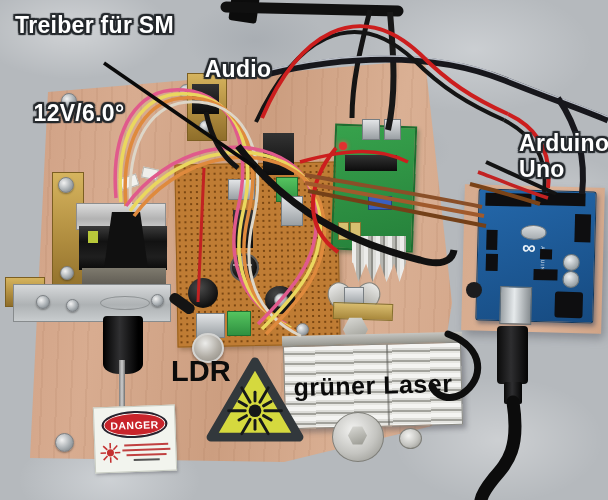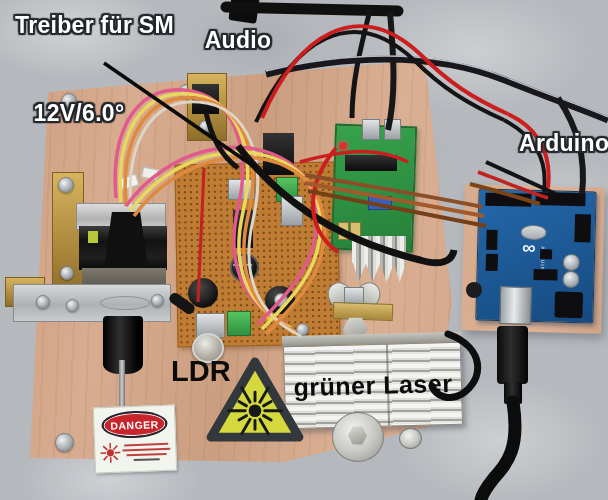--- a/index.html
+++ b/index.html
@@ -286,24 +286,25 @@
 
     <path d="M448,334 C486,348 484,380 462,394 C450,401 436,397 432,386" stroke="#0e0e0e" stroke-width="7" fill="none" stroke-linecap="round"></path>
     <path d="M513,402 C520,448 508,462 494,478 C486,488 482,494 481,500" stroke="#0c0c0c" stroke-width="13" fill="none" stroke-linecap="round"></path>
 
     <path d="M104,63 L256,168" stroke="#0a0a0a" stroke-width="3.5" fill="none"></path>
   </svg>
 
   <div class="abs wlabel" style="left:12px;top:12px;width:165px;">
     <div>Treiber für SM</div>
   </div>
-  <div class="abs wlabel" style="left:196px;top:27px;width:84px;text-align:center;">
+  <div class="abs wlabel" style="left:196px;top:56px;width:84px;text-align:center;">
     <div>Audio</div>
   </div>
   <div class="abs wlabel" style="left:0px;top:100px;width:158px;">
     <div>12V/6.0°</div>
   </div>
   <div class="abs wlabel" style="left:519px;top:130px;width:90px;text-align:left;">
     <div>Arduino</div>
+    <div>Uno</div>
   </div>
   <div class="abs blabel" style="left:171px;top:355px;font-size:29px;">LDR</div>
 
 </div>
 
 </body></html>

